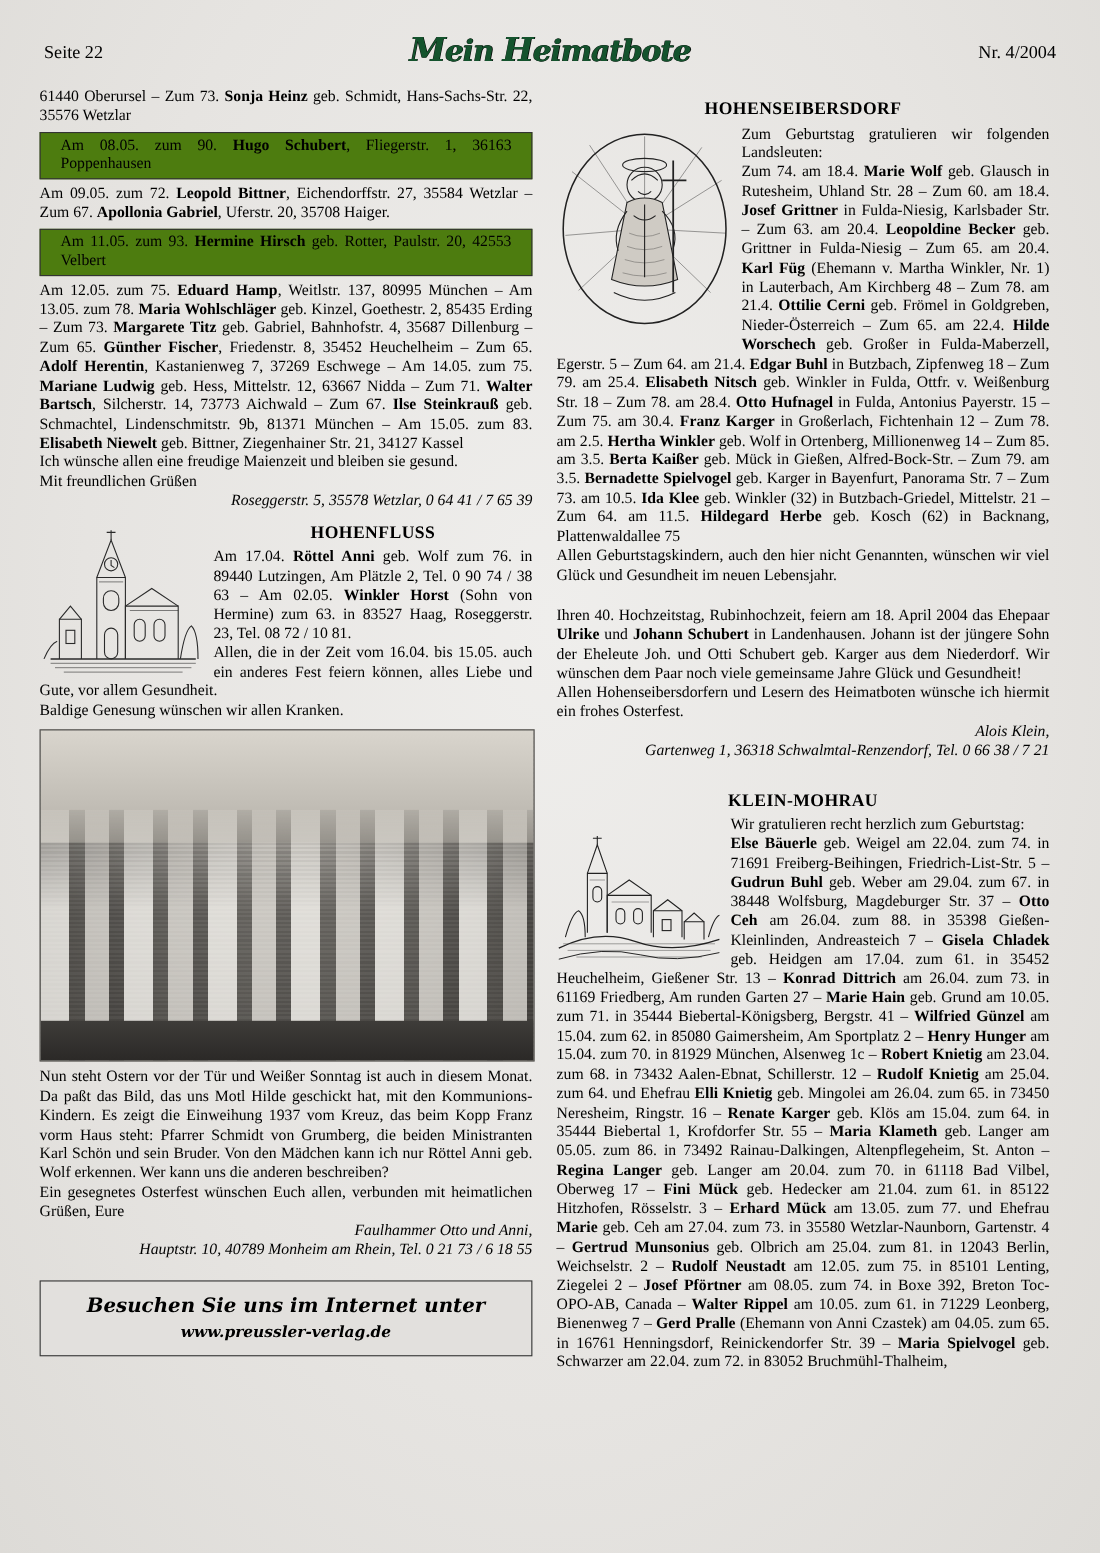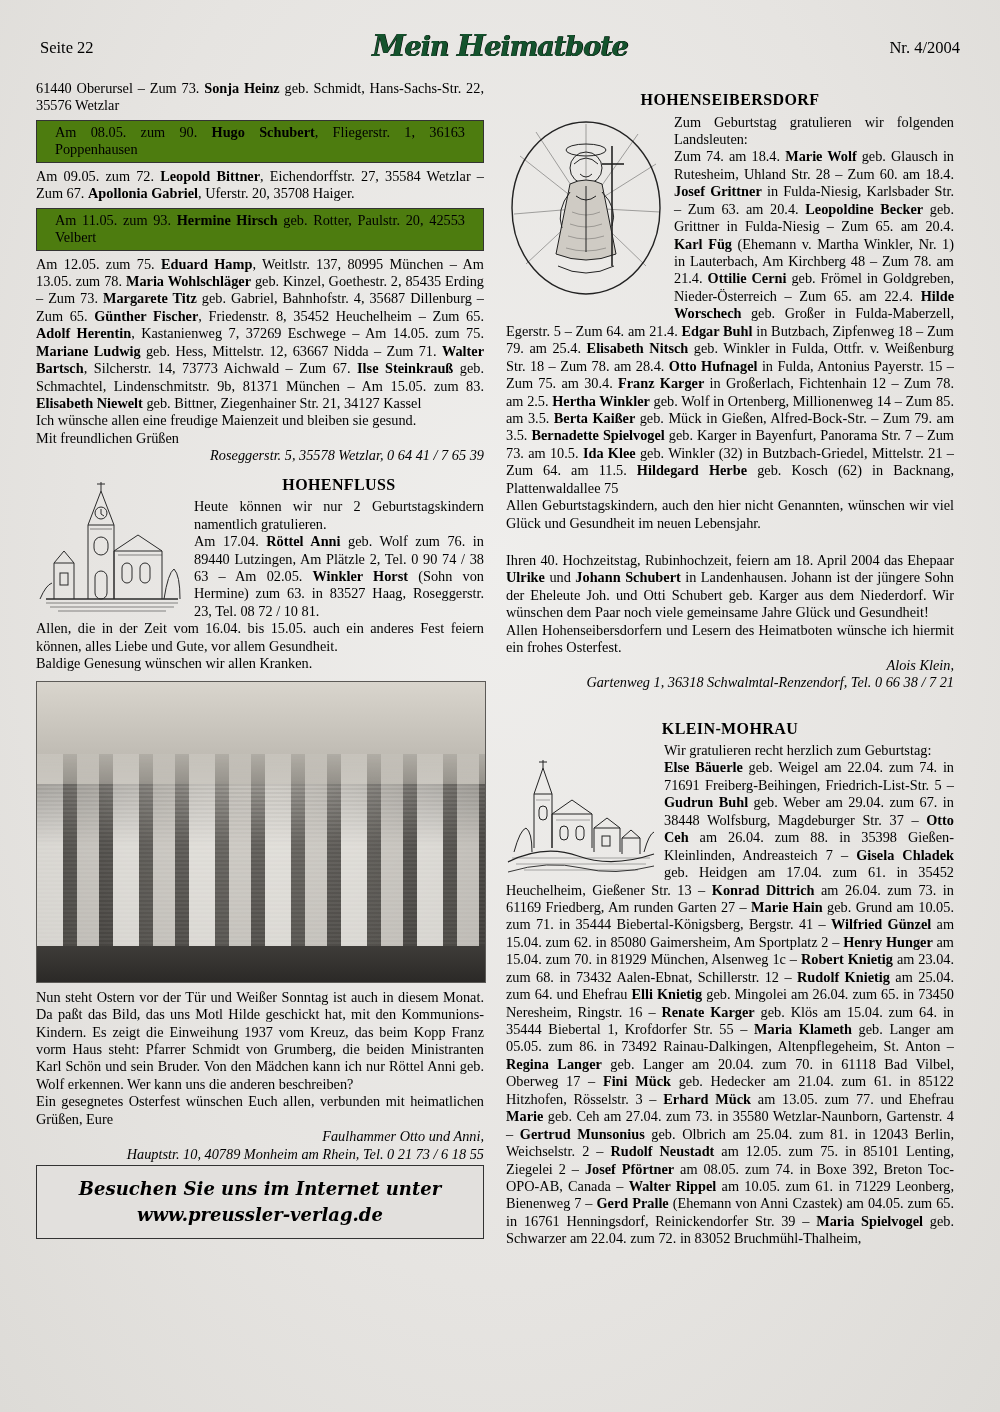--- a/index.html
+++ b/index.html
@@ -60,25 +60,25 @@
         rgba(60,58,54,.55) 26px 40px,
         rgba(215,212,206,.8) 40px 62px,
         rgba(40,38,35,.5) 62px 76px);
      -webkit-mask-image:linear-gradient(180deg, rgba(0,0,0,.2), rgba(0,0,0,1) 40%);
      mask-image:linear-gradient(180deg, rgba(0,0,0,.2), rgba(0,0,0,1) 40%);}
   .photo .floor{position:absolute;left:0;right:0;bottom:0;height:12%;
      background:linear-gradient(180deg,#3e3c39,#2b2927);}
   .photo .wall{position:absolute;left:0;right:0;top:0;height:34%;
      background:linear-gradient(180deg,#d9d5cd,#b5b1a9);}
   .adbox{
-    border:1px solid #333;margin-top:2px;padding:12px 6px;
+    border:1px solid #333;margin-top:18px;padding:12px 6px;
     text-align:center;background:#e2e0dd;
   }
   .adbox .l1{font-weight:bold;font-style:italic;font-size:18px;font-family:"DejaVu Serif",serif;}
-  .adbox .l2{font-weight:bold;font-style:italic;font-size:18px;font-family:"DejaVu Serif",serif;margin-top:4px;}
+  .adbox .l2{font-weight:bold;font-style:italic;font-size:14px;font-family:"DejaVu Serif",serif;margin-top:4px;}
   .sig{font-style:italic;}
   .church-svg{display:block;}
   .clear{clear:both;}
   .drop-cap-block{overflow:hidden;}
 </style>
 </head>
 <body>
 
 <div class="page">
   <div class="paper"></div>
@@ -137,21 +137,20 @@
                   <path d="M10 136 H142"></path>
                     <path d="M14 140 H138"></path>
                     <path d="M22 144 H130"></path>
                   <path d="M82 88 L126 88"></path>
                     <path d="M54 62 L76 62"></path>
                 </g>
               </g>
             </svg>
           </div>
           <div class="sec-title">HOHENFLUSS</div>
-          <p>Heute können wir nur 2 Geburtstagskindern namentlich gratulieren.</p>
           <p>Am 17.04. <b>Röttel Anni</b> geb. Wolf zum 76. in 89440 Lutzingen, Am Plätzle 2, Tel. 0 90 74 / 38 63 – Am 02.05. <b>Winkler Horst</b> (Sohn von Hermine) zum 63. in 83527 Haag, Roseggerstr. 23, Tel. 08 72 / 10 81.</p>
           <p>Allen, die in der Zeit vom 16.04. bis 15.05. auch ein anderes Fest feiern können, alles Liebe und Gute, vor allem Gesundheit.</p>
           <div class="clear"></div>
           <p>Baldige Genesung wünschen wir allen Kranken.</p>
         </div>
 
         <div class="photo">
           <div class="grain"></div>
           <div class="wall"></div>
           <div class="figs"></div>

